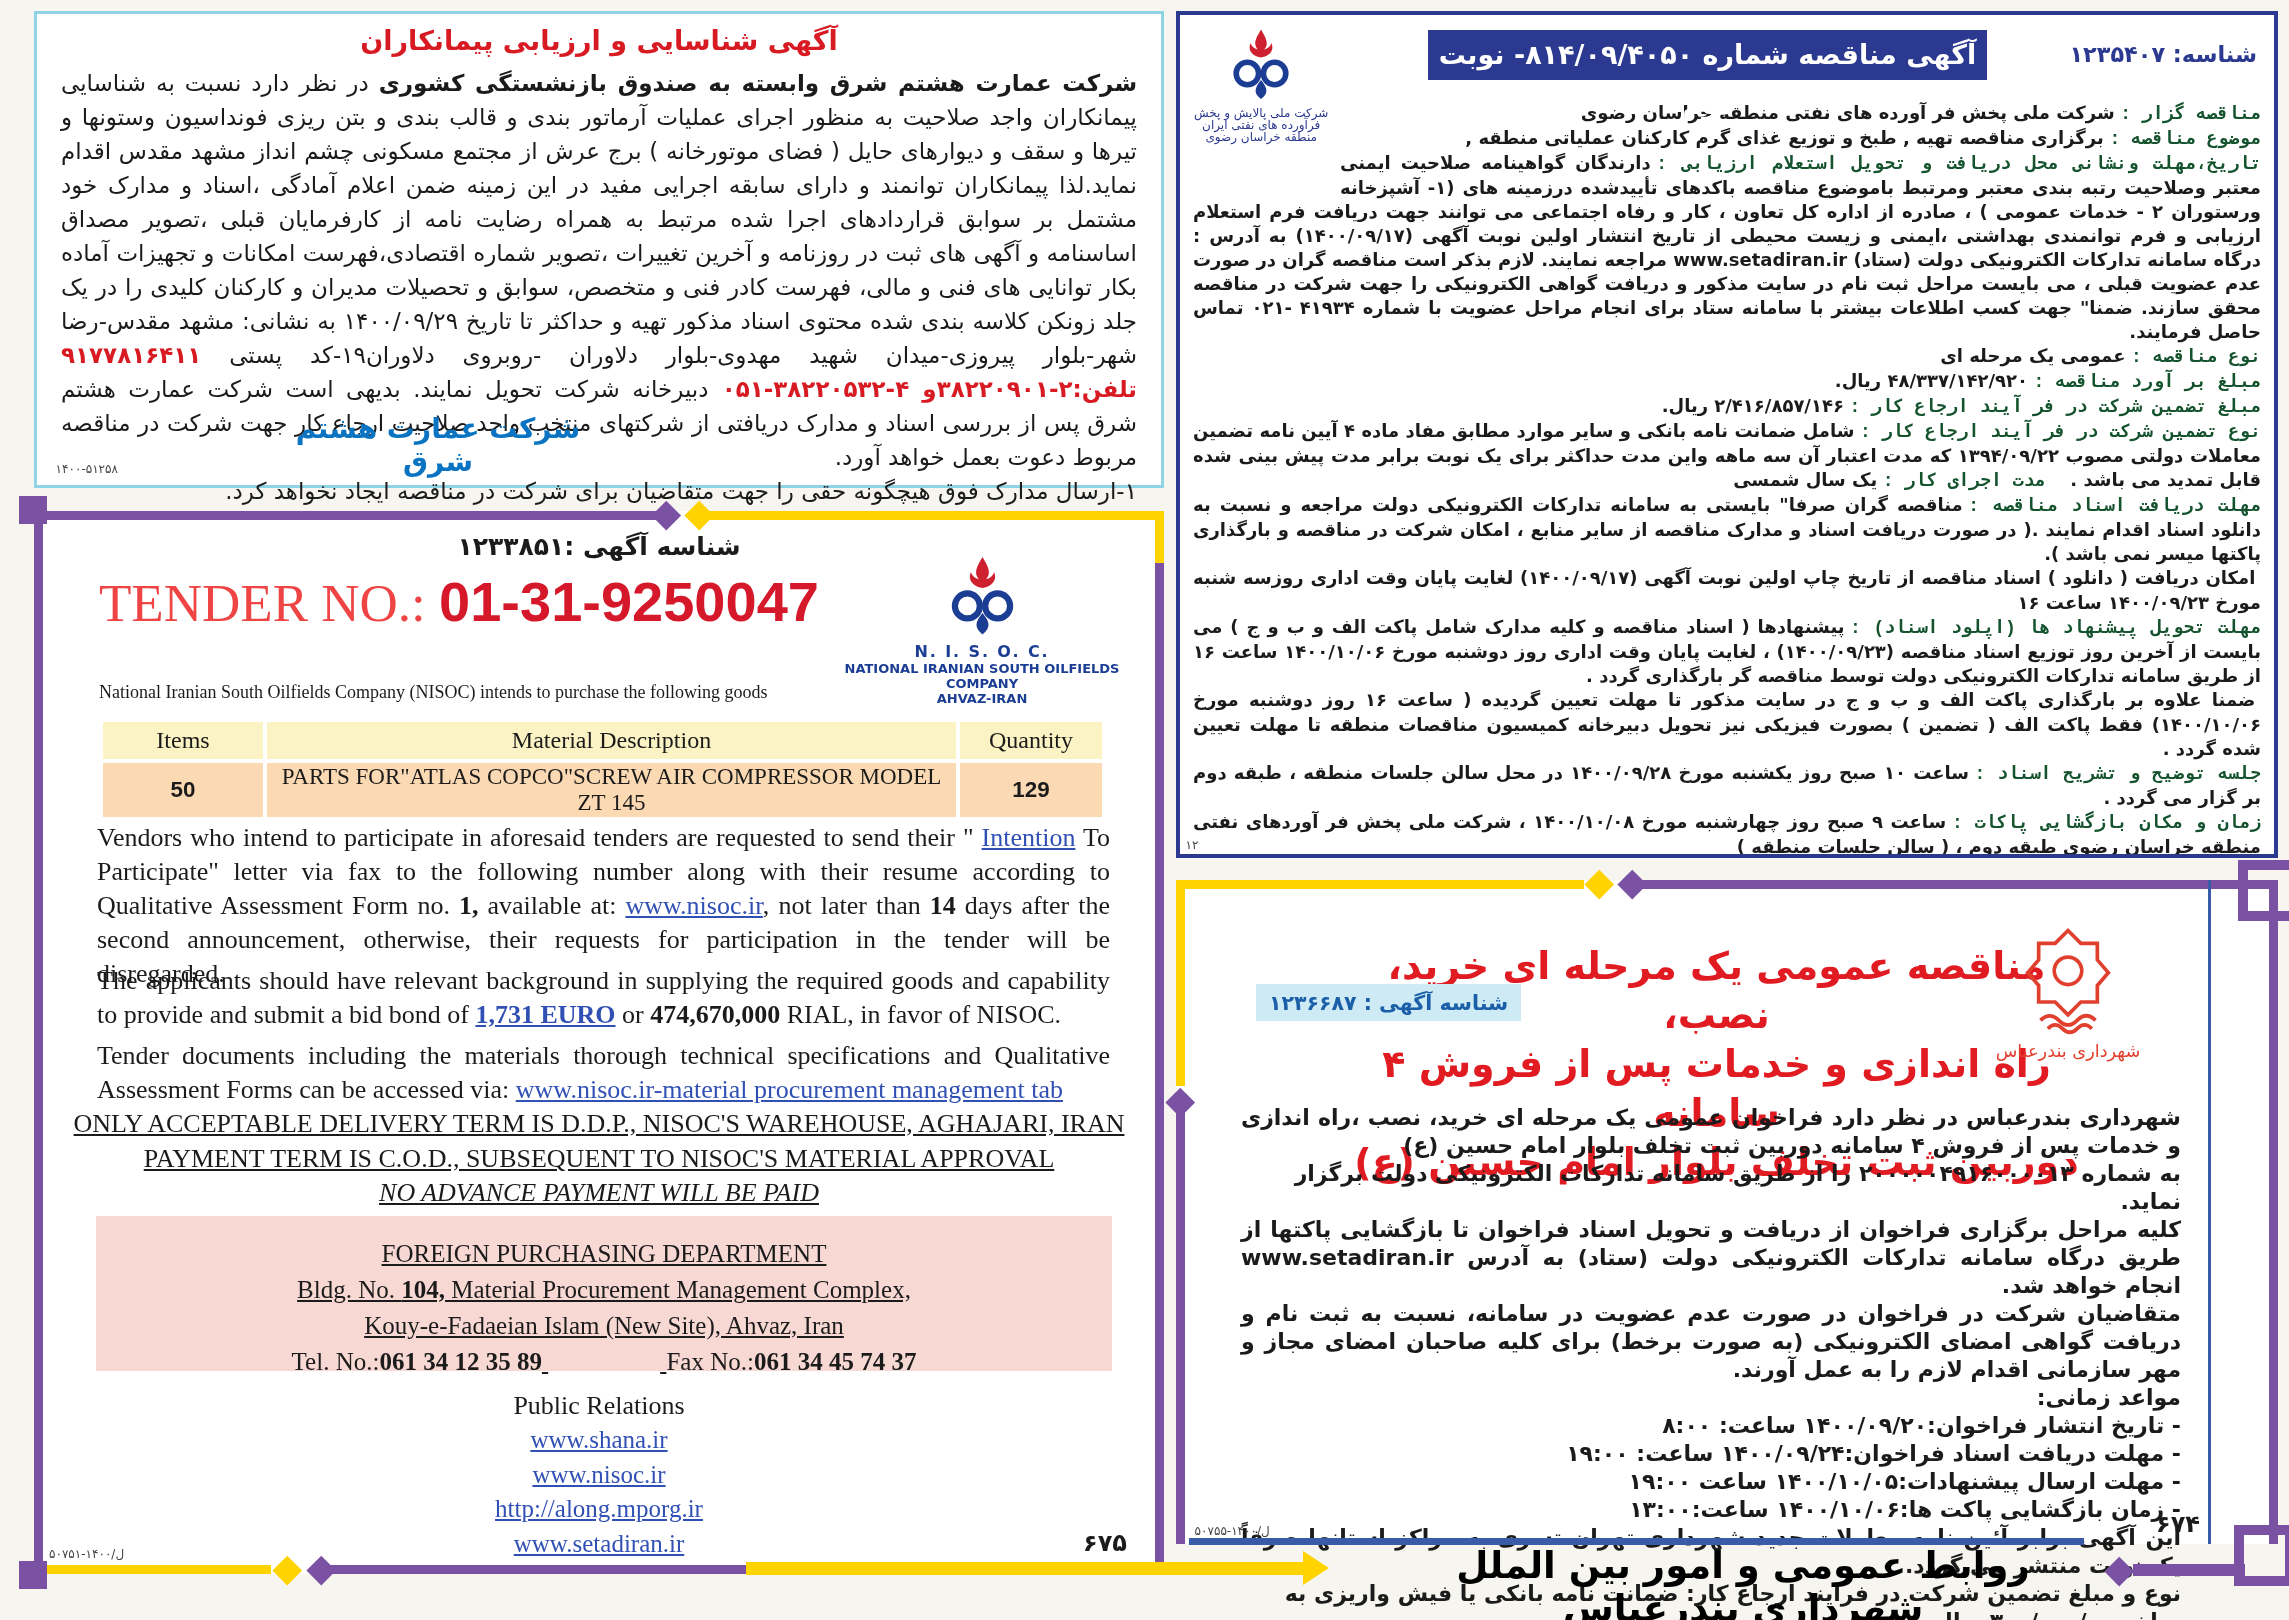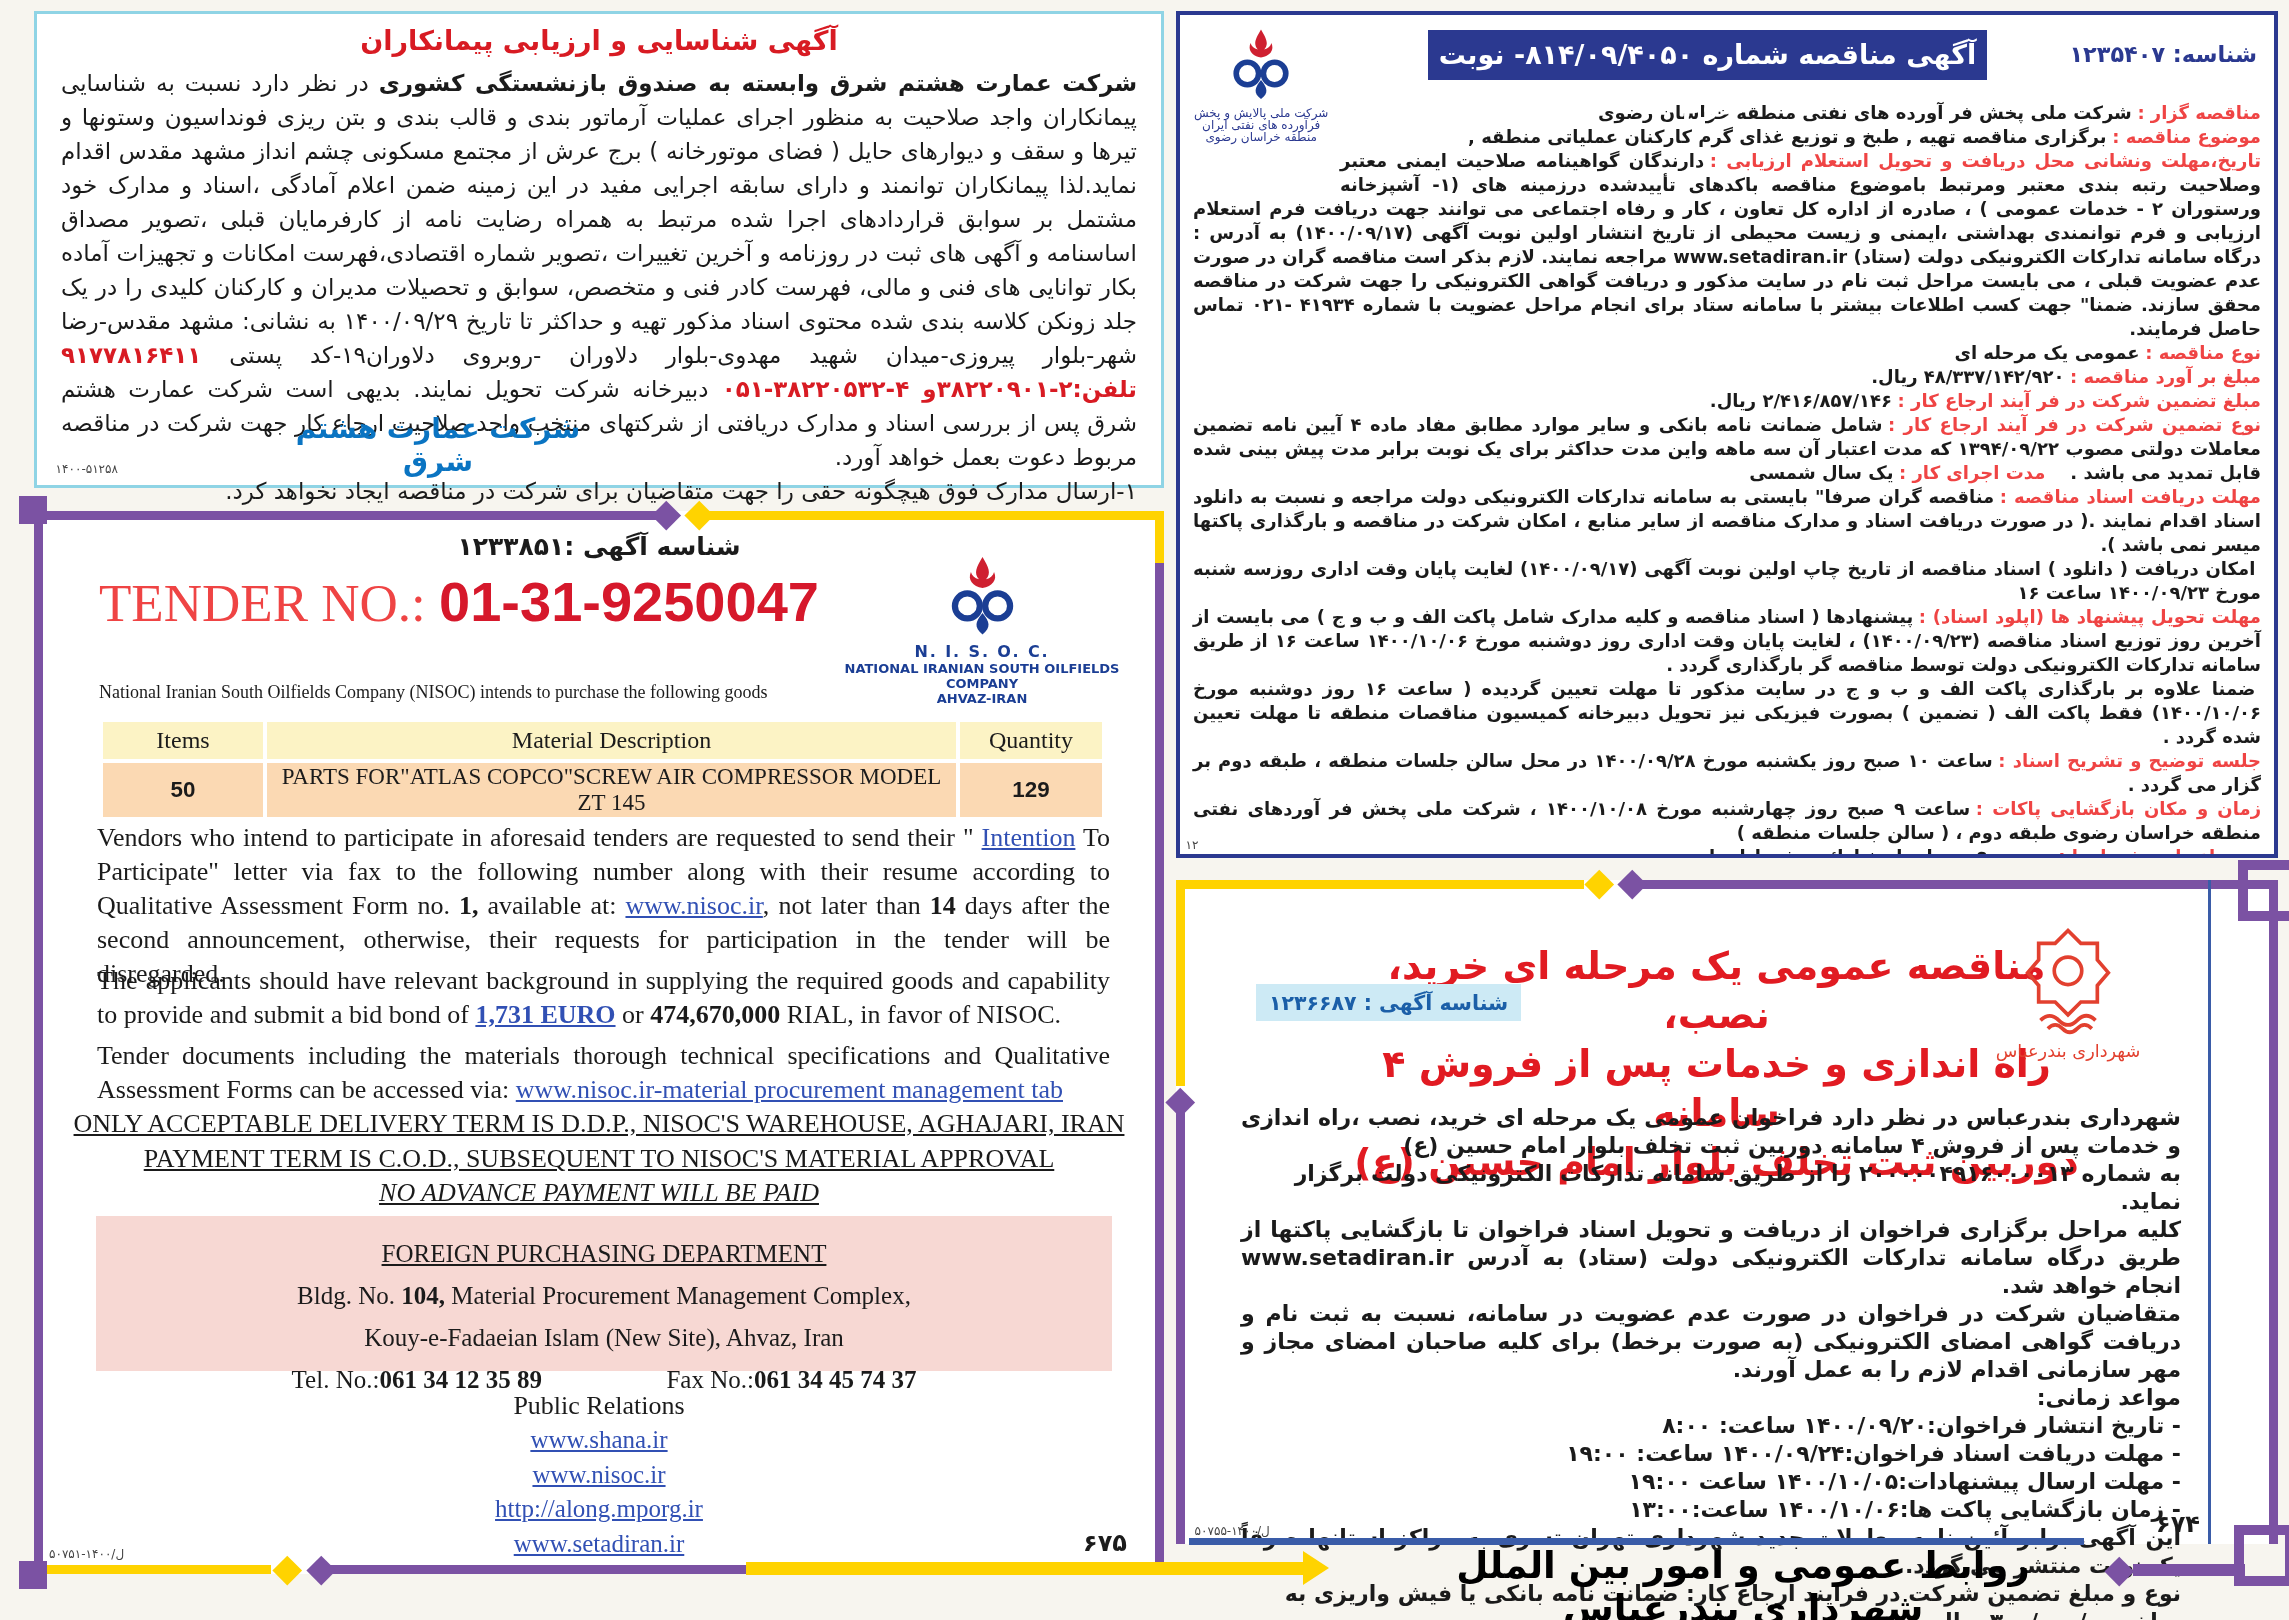--- a/index.html
+++ b/index.html
@@ -41,40 +41,40 @@
   .ad2-table td{background:#fbd9b3;font-size:23px;height:45px;}
   .ad2-table .num{font-family:"Liberation Sans",sans-serif;font-weight:bold;font-size:22.4px;}
   .ad2-p{position:absolute;left:63px;right:54px;font-size:26px;line-height:34px;
          text-align:justify;direction:ltr;font-family:"Liberation Serif",serif;}
   .lnk{color:#3150b4;text-decoration:underline;}
   .bold{font-weight:bold;}
   .u-line{position:absolute;width:100%;text-align:center;font-size:26px;text-decoration:underline;
           font-family:"Liberation Serif",serif;direction:ltr;}
   .pink-box{position:absolute;left:62px;right:52px;top:666px;height:155px;background:#f7d8d3;
             text-align:center;font-family:"Liberation Serif",serif;direction:ltr;}
-  .pink-box div{margin-top:14px;font-size:25px;}
+  .pink-box div{margin-top:8px;font-size:25px;text-decoration:underline;}
   .pink-box .tt{text-decoration:underline;margin-top:24px;}
   .telfax span{display:inline-block;}
   .ad2-pr{position:absolute;top:839px;width:100%;text-align:center;font-size:26px;
           font-family:"Liberation Serif",serif;direction:ltr;}
   .ad2-link{position:absolute;width:100%;text-align:center;font-size:25px;direction:ltr;
             font-family:"Liberation Serif",serif;}
   .pageno{position:absolute;font-weight:bold;font-size:24px;direction:rtl;}
   
   .ad3{position:absolute;left:1176px;top:11.2px;width:1102px;height:847px;background:#fff;
        border:4.7px solid #2b3990;box-sizing:border-box;direction:rtl;overflow:hidden;}
   .ad3-id{position:absolute;top:26px;right:17px;color:#2b3990;font-weight:bold;font-size:22.4px;}
   .ad3-banner{position:absolute;top:15px;left:248px;width:559px;height:50px;background:#2b3990;
               color:#fff;font-weight:bold;font-size:27px;text-align:center;line-height:50px;}
   .niopdc-logo{position:absolute;top:13px;left:11.2px;width:140px;text-align:center;}
   .niopdc-logo .cap{color:#2b3990;font-size:12px;line-height:12px;}
   .ad3-content{margin:86px 13px 0 13px;font-size:18px;font-weight:bold;line-height:24px;
                text-align:justify;}
   .float-sp{float:left;width:147px;height:80px;}
-  .lbl{color:#ef4444;font-weight:bold;margin-left:5.6px;}
+  .lbl{color:#14532d;font-weight:bold;margin-left:5.6px;font-family:Liberation Mono, monospace;}
   .ln{margin:0;}
   
   .ad4-inner{position:absolute;right:67px;top:0;bottom:0;left:0;border-right:3.7px solid #3a5ca8;}
   .ad4-title{position:absolute;top:62px;left:177px;width:727px;text-align:center;color:#e11b22;
              font-weight:bold;font-size:38px;line-height:49px;direction:rtl;}
   .ad4-idbox{position:absolute;top:104px;left:80px;background:#cdeaf5;color:#1b5fa8;
              font-weight:bold;font-size:20.5px;padding:6.5px 13px;direction:rtl;}
   .bandar-logo{position:absolute;top:45px;right:103px;width:214px;text-align:center;}
   .bandar-logo .cap{color:#e2402f;font-size:17.7px;margin-top:1.9px;}
   .ad4-body{position:absolute;top:224px;right:97px;left:65px;direction:rtl;font-size:22px;

